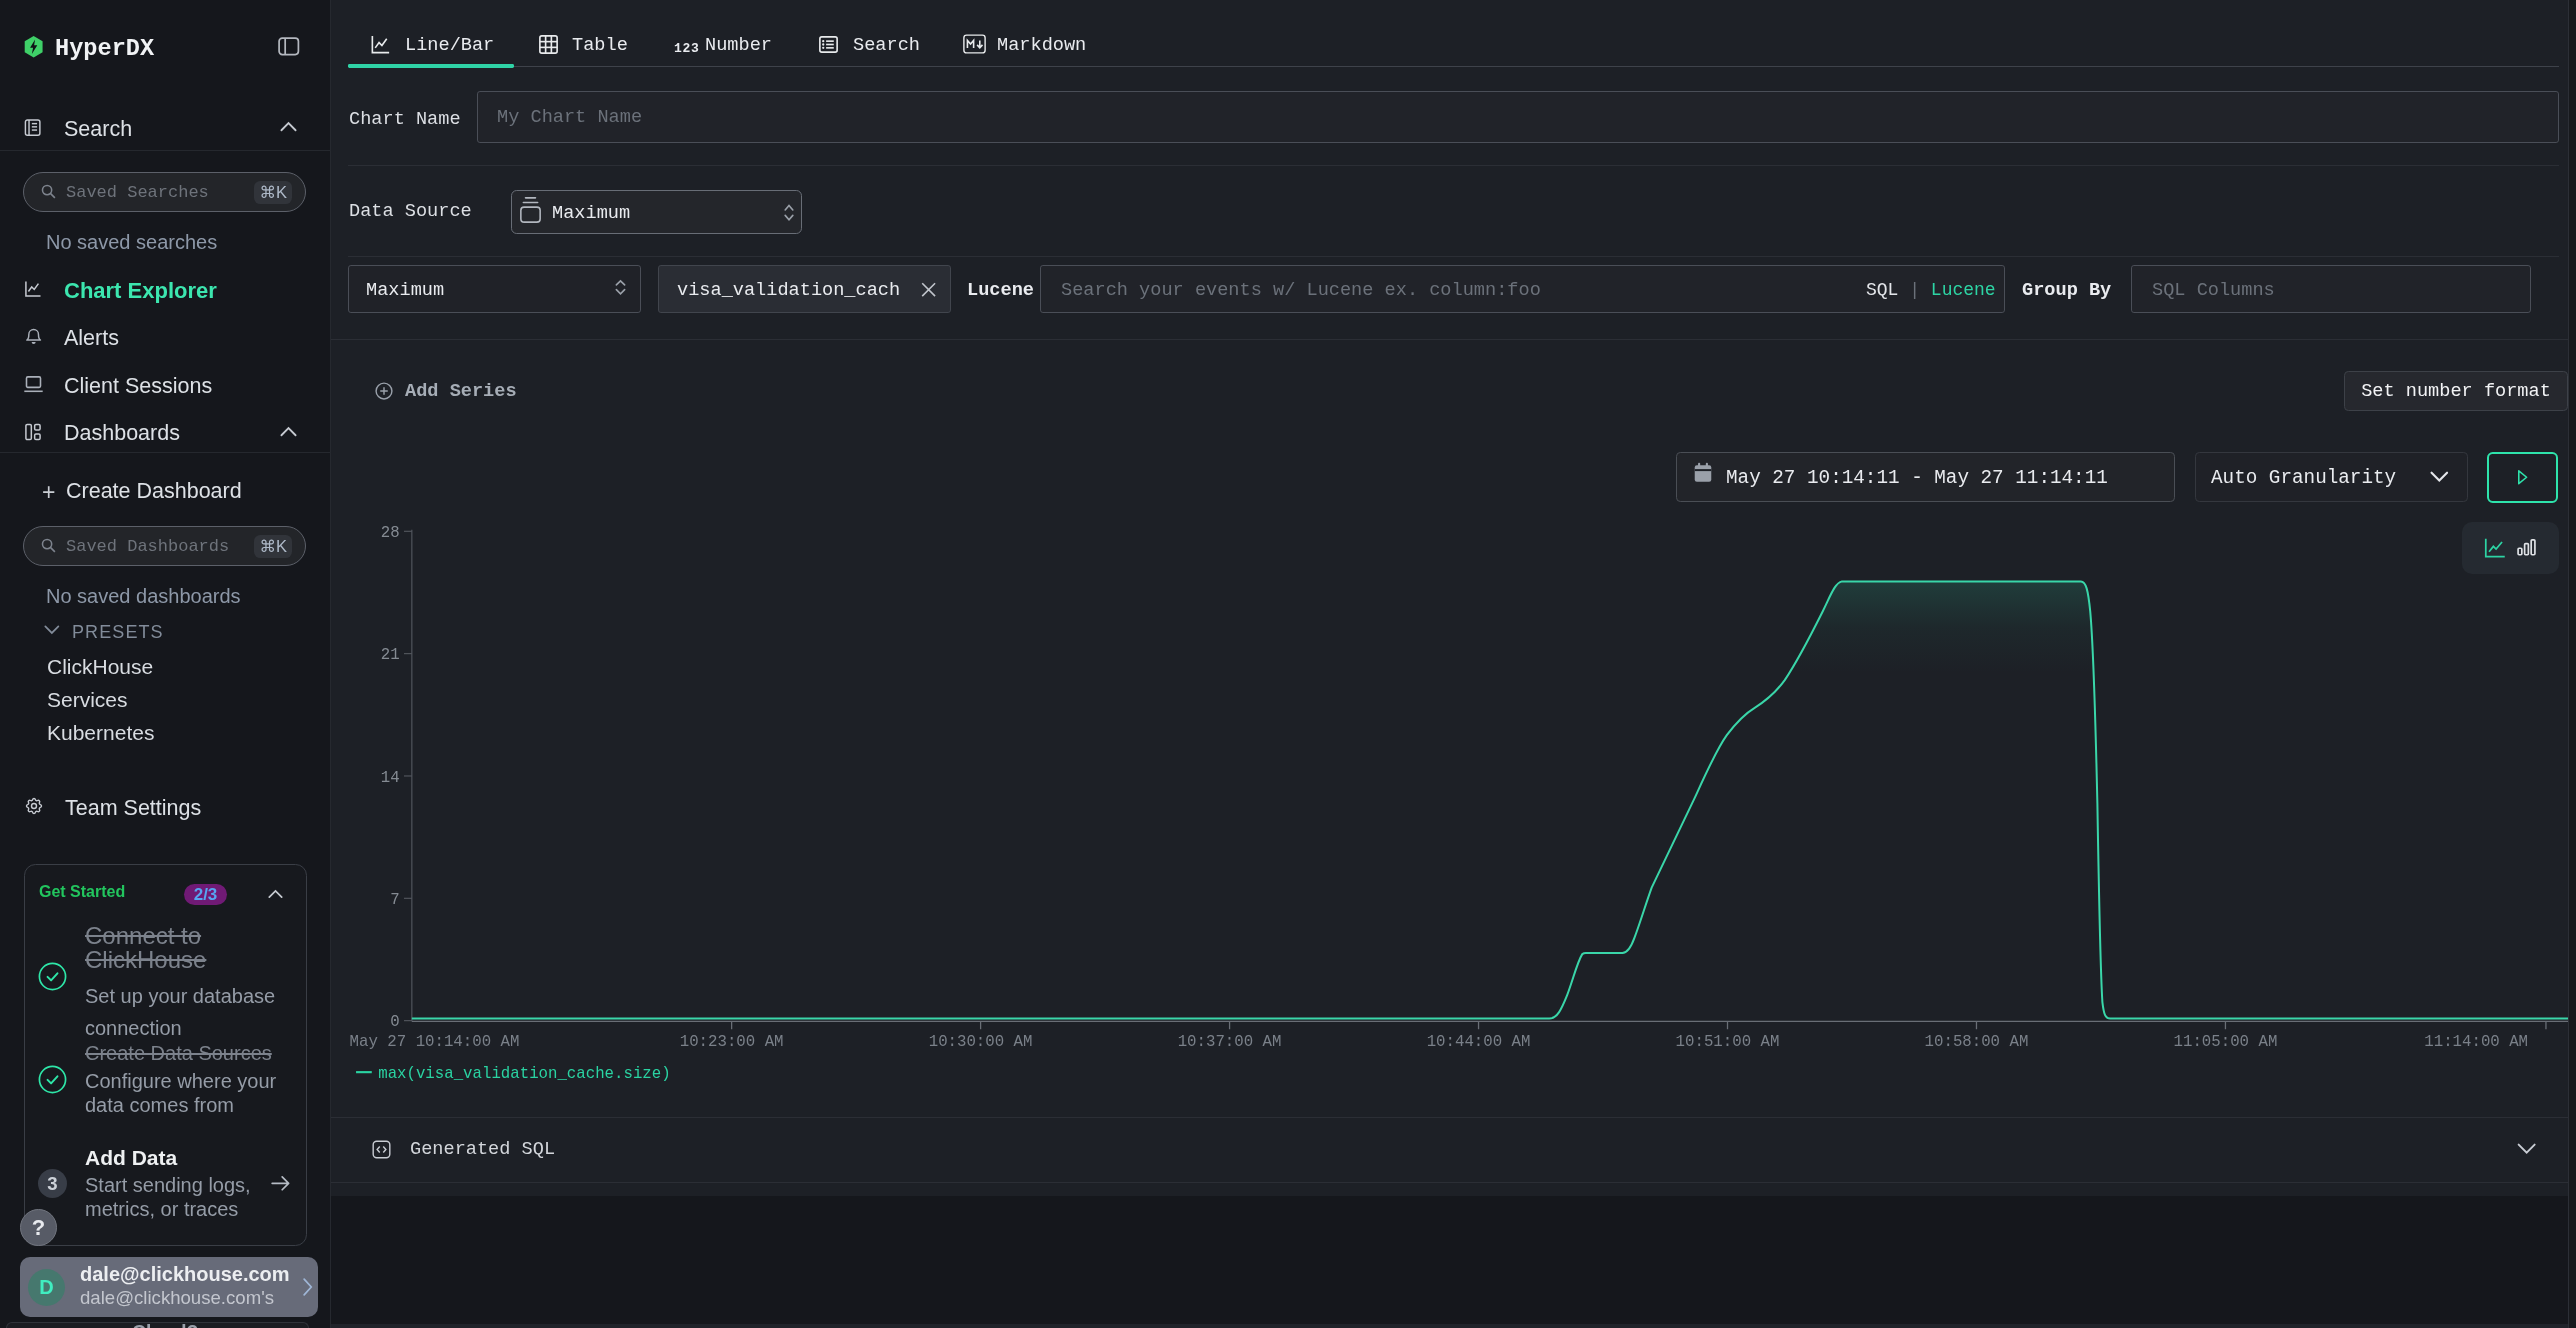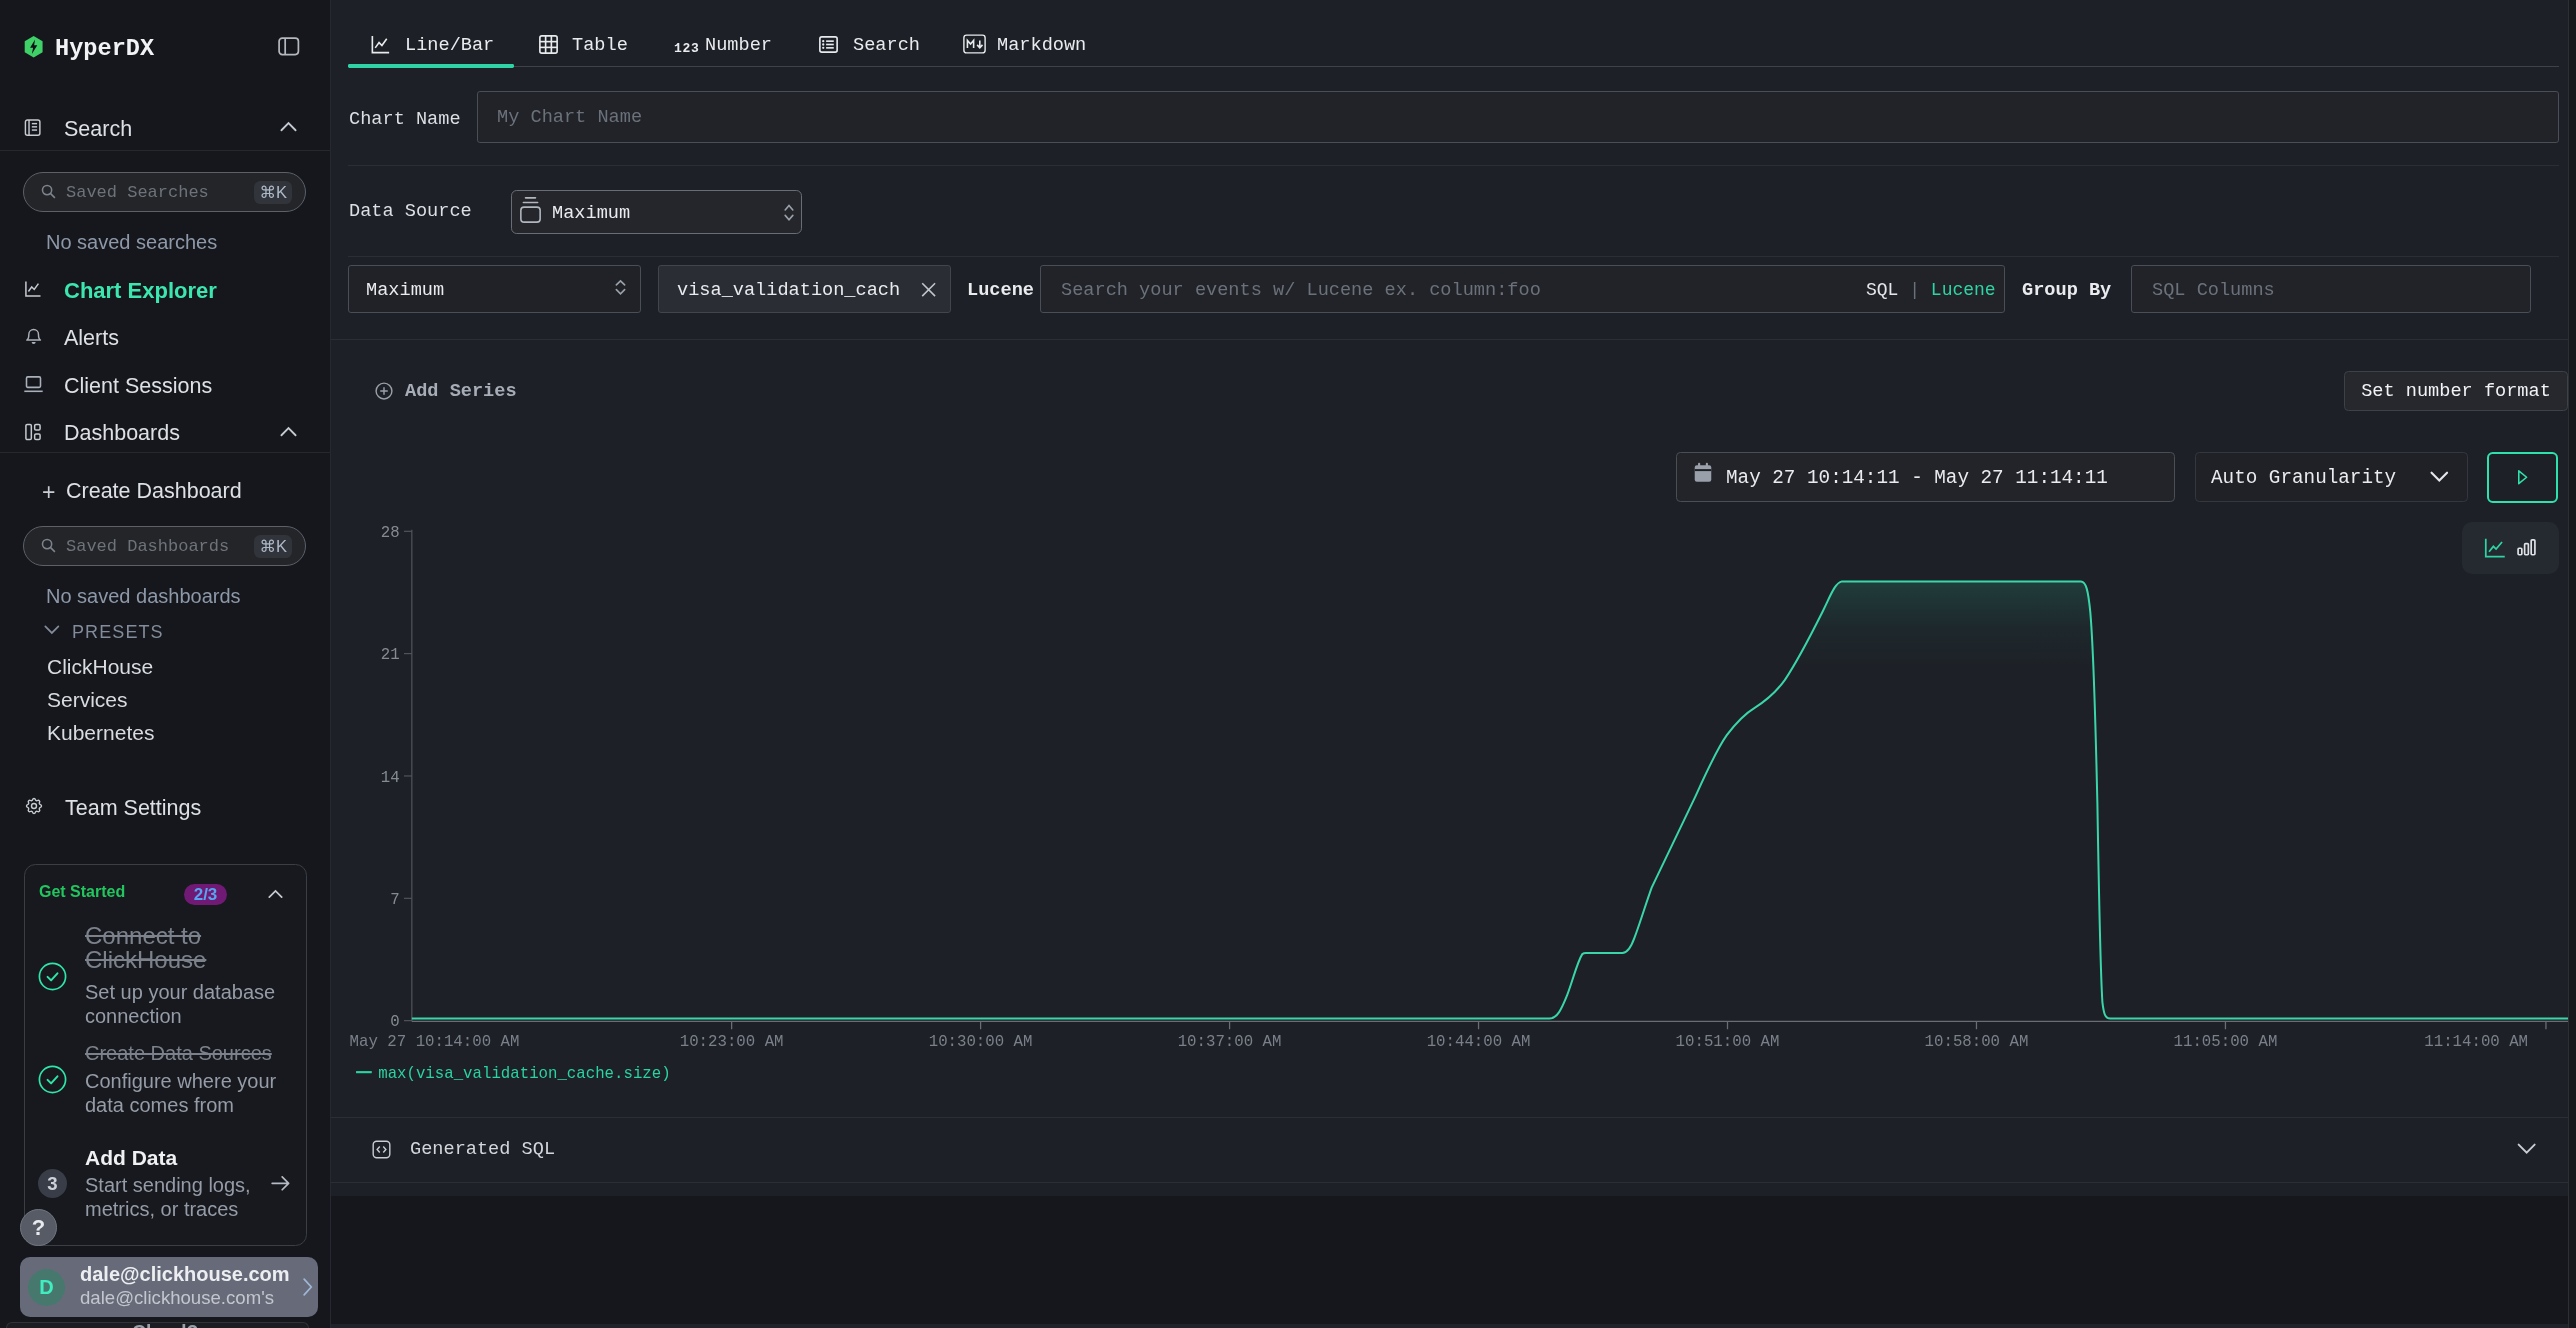--- a/index.html
+++ b/index.html
@@ -116,21 +116,21 @@
   <div class="abs" style="left:184px;top:884px;width:43px;height:21px;background:#701a75;border-radius:10.7px;color:#57a5f1;font-size:17px;font-weight:bold;text-align:center;line-height:21px">2/3</div>
   <svg class="abs" style="left:268px;top:889px" width="15" height="9.3" viewBox="0 0 24 15" fill="none" stroke="#c6cad1" stroke-width="2.8" stroke-linecap="round">
       <path d="M2 13 L12 3 L22 13"></path>
     </svg>
 
   <svg class="abs" style="left:38px;top:962px" width="29" height="29" viewBox="0 0 41 41" fill="none">
       <circle cx="20.5" cy="20.5" r="18.5" stroke="#2ee6a8" stroke-width="2.4"></circle>
       <path d="M13.5 21 l5 5 9-10" stroke="#2ee6a8" stroke-width="2.8" fill="none" stroke-linecap="round" stroke-linejoin="round"></path>
     </svg>
   <div class="abs" style="left:85px;top:924px;font-size:24px;color:#7c828c;text-decoration:line-through;line-height:23.6px">Connect to<br>ClickHouse</div>
-  <div class="abs" style="left:85px;top:980px;font-size:20px;color:#959ca7;line-height:24px">Set up your database<br>connection</div>
+  <div class="abs" style="left:85px;top:980px;font-size:20px;color:#959ca7;line-height:32px">Set up your database<br>connection</div>
 
   <div class="abs" style="left:85px;top:1042px;font-size:20px;color:#7c828c;text-decoration:line-through">Create Data Sources</div>
   <svg class="abs" style="left:38px;top:1065px" width="29" height="29" viewBox="0 0 41 41" fill="none">
       <circle cx="20.5" cy="20.5" r="18.5" stroke="#2ee6a8" stroke-width="2.4"></circle>
       <path d="M13.5 21 l5 5 9-10" stroke="#2ee6a8" stroke-width="2.8" fill="none" stroke-linecap="round" stroke-linejoin="round"></path>
     </svg>
   <div class="abs" style="left:85px;top:1069px;font-size:20px;color:#959ca7;line-height:24px">Configure where your<br>data comes from</div>
 
   <div class="abs" style="left:85px;top:1146px;font-size:21px;font-weight:bold;color:#eef0f2">Add Data</div>
   <div class="abs" style="left:38px;top:1169px;width:29px;height:29px;border-radius:50%;background:#383d47;color:#ccd1d8;font-size:18.6px;font-weight:bold;text-align:center;line-height:29px">3</div>

